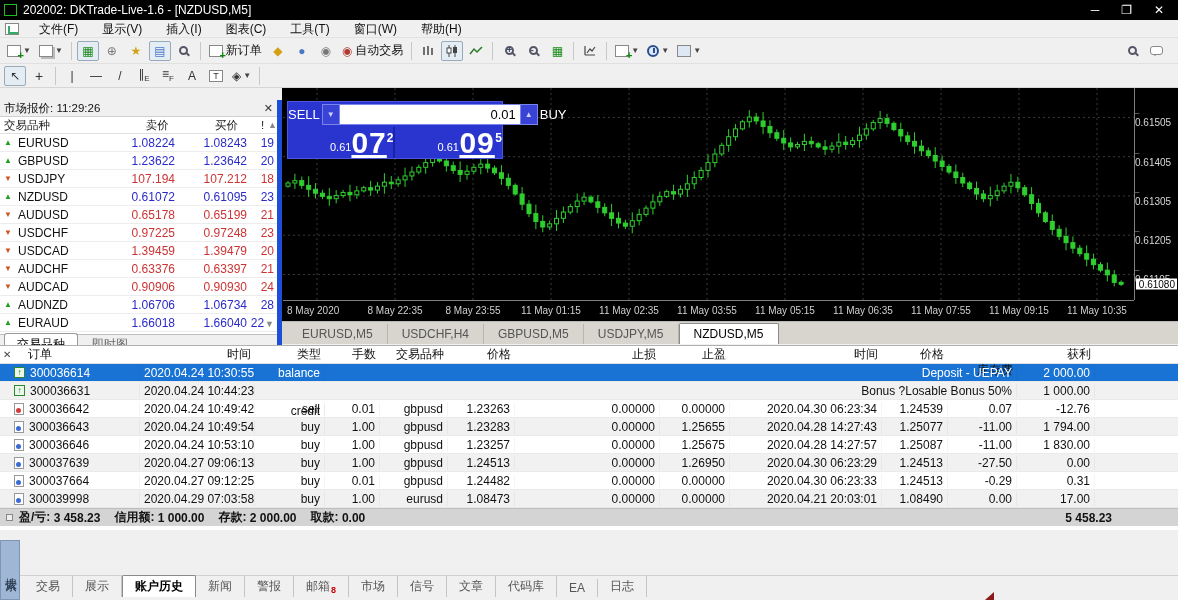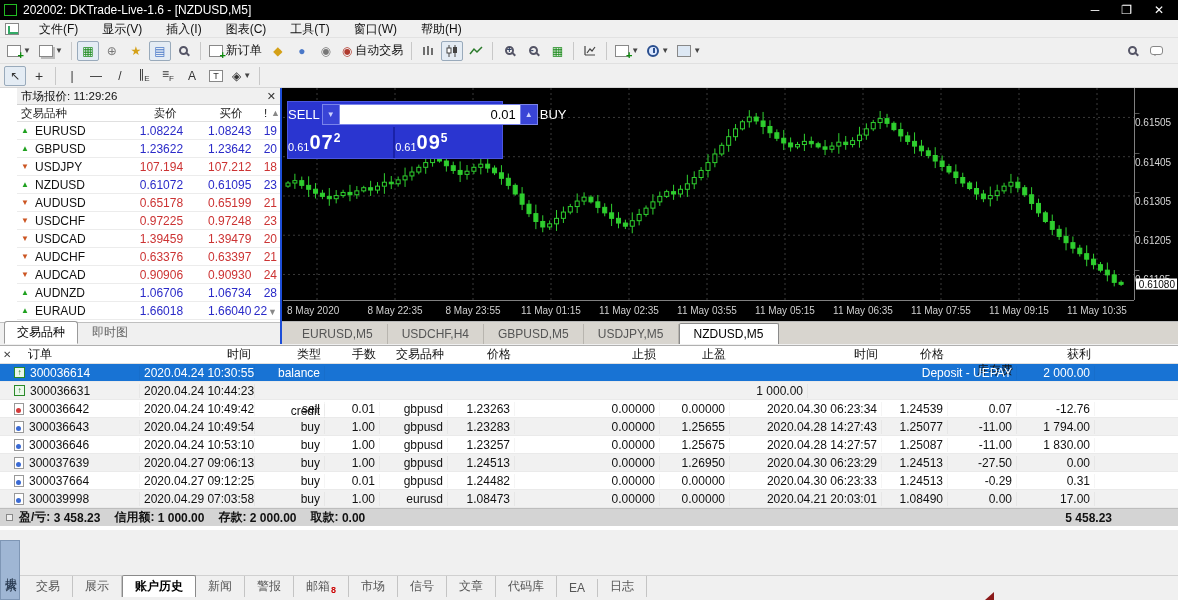--- a/index.html
+++ b/index.html
@@ -40,21 +40,21 @@
   .mag .pm { position:absolute; left:0px; top:-3px; font-size:9px; font-weight:bold; color:#346; }
   .clockicon { display:inline-block; width:12px; height:12px; border:2px solid #2a4f8f; border-radius:50%; position:relative; background:#dce8ff; }
   .clockicon:after { content:""; position:absolute; left:4px; top:1px; width:2px; height:5px; background:#2a4f8f; }
   .bubble { display:inline-block; width:13px; height:9px; border:1px solid #888; border-radius:3px; background:#fff; position:relative; }
   .bubble:after { content:""; position:absolute; left:2px; bottom:-4px; border:2px solid transparent; border-top-color:#888; }
   .mini { display:inline-block; }
   .timeframes { display:flex; margin-left:6px; }
   .tf { font-size:11px; color:#333; min-width:26px; }
 
   
-  #marketwatch { position:absolute; left:0; top:88px; width:282px; height:256px; background:#fff; border-right:2px solid #1d4ed8;padding-left:17px; }
+  #marketwatch { position:absolute; left:0; top:100px; width:282px; height:256px; background:#fff; border-right:5px solid #1d4ed8; }
   #mw-header { height:17px; background:#f0f0f0; border-bottom:1px solid #d0d0d0; display:flex; align-items:center; padding:0 4px; font-size:11.5px; color:#111; }
   #mw-header .close { margin-left:auto; color:#333; font-size:11px; cursor:default; }
   #mw-cols { height:17px; display:flex; align-items:center; border-bottom:1px solid #e0e0e0; color:#222; font-size:11.5px; }
   .mw-row { height:18px; display:flex; align-items:center; border-bottom:1px solid #ececec; font-size:12px; }
   .mw-c0 { width:100px; padding-left:4px; display:flex; align-items:center; gap:4px; }
   .mw-c1 { width:75px; text-align:right; }
   .mw-c2 { width:72px; text-align:right; }
   .mw-c3 { width:30px; text-align:right; padding-right:3px; }
   .arr { font-size:8px; width:10px; }
   .arr.up { color:#1fa11f; }
@@ -83,24 +83,24 @@
 
   
   #ocw { position:absolute; left:4px; top:13px; width:216px; height:58px; background:#2a35d0; border:1px solid #4a56e0; z-index:4; color:#fff; }
   #ocw-top { height:25px; display:flex; align-items:center; }
   #ocw .obtn { width:58px; text-align:center; font-size:13px; color:#fff; }
   #ocw .spin { flex:1; height:21px; margin:0 2px; display:flex; border:1px solid #7a84ea; }
   #ocw .spin .sbtn { width:17px; background:#3944d6; color:#cdd2ff; font-size:8px; display:flex; align-items:center; justify-content:center; border-right:1px solid #7a84ea; }
   #ocw .spin .sbtn.r { border-right:none; border-left:1px solid #7a84ea; }
   #ocw .spin input { flex:1; border:none; text-align:right; font-size:13px; padding-right:4px; color:#000; background:#fff; }
   #ocw-bot { display:flex; height:31px; }
-  #ocw-bot .pricebox { width:122px; display:flex; align-items:center; justify-content:flex-start; }
+  #ocw-bot .pricebox { width:122px; display:flex; align-items:center; justify-content:space-between;margin-left:42px; }
   #ocw-bot .pricebox.sell { border-right:2px solid #1a22a8; }
   .p-small { font-size:11px; margin-top:8px; }
-  .p-big { font-size:20px; font-weight:bold; letter-spacing:1px; }
+  .p-big { font-size:30px; font-weight:bold; letter-spacing:1px;text-decoration:underline; }
   .p-sup { font-size:12px; font-weight:bold; margin-top:-10px; }
 
   
   #charttabs { position:absolute; left:282px; top:321px; width:896px; height:23px; background:#d8d5cf; border-top:1px solid #b8b8b8; display:flex; align-items:flex-end; padding-left:6px; }
   .ctab { padding:3px 14px; font-size:12px; color:#555; border-right:1px solid #b8b5af; }
   .ctab.active { background:#fff; color:#000; border:1px solid #8a8a8a; border-bottom:none; border-radius:2px 2px 0 0; }
 
   
   #terminal { position:absolute; left:0; top:345px; width:1178px; height:185px; background:#fff; border-top:1px solid #b0b0b0; }
   #term-close { position:absolute; left:3px; top:3px; font-size:10px; color:#444; }
@@ -773,20 +773,21 @@
           <span class="ico-bal">↑</span>
           <span>300036631</span>
         </div>
         <div class="td right" style="width: 115px;">2020.04.24 10:44:23</div>
         <div class="td right" style="width: 70px; margin-top: 40px;">credit</div>
         <div class="td right" style="width: 55px;"></div>
         <div class="td right" style="width: 68px;"></div>
         <div class="td right" style="width: 67px;"></div>
         <div class="td right" style="width: 145px;"></div>
         <div class="td right" style="width: 70px;"></div>
+        <div class="td right" style="width: 287px;">Bonus ?Losable Bonus 50%</div>
         <div class="td right" style="width: 78px;">1 000.00</div>
       </div>
       <div class="trow">
         <div class="td left ordercell" style="width: 140px;">
           <span class="ico-doc sell"></span>
           <span>300036642</span>
         </div>
         <div class="td right" style="width: 115px;">2020.04.24 10:49:42</div>
         <div class="td right" style="width: 70px;">sell</div>
         <div class="td right" style="width: 55px;">0.01</div>

